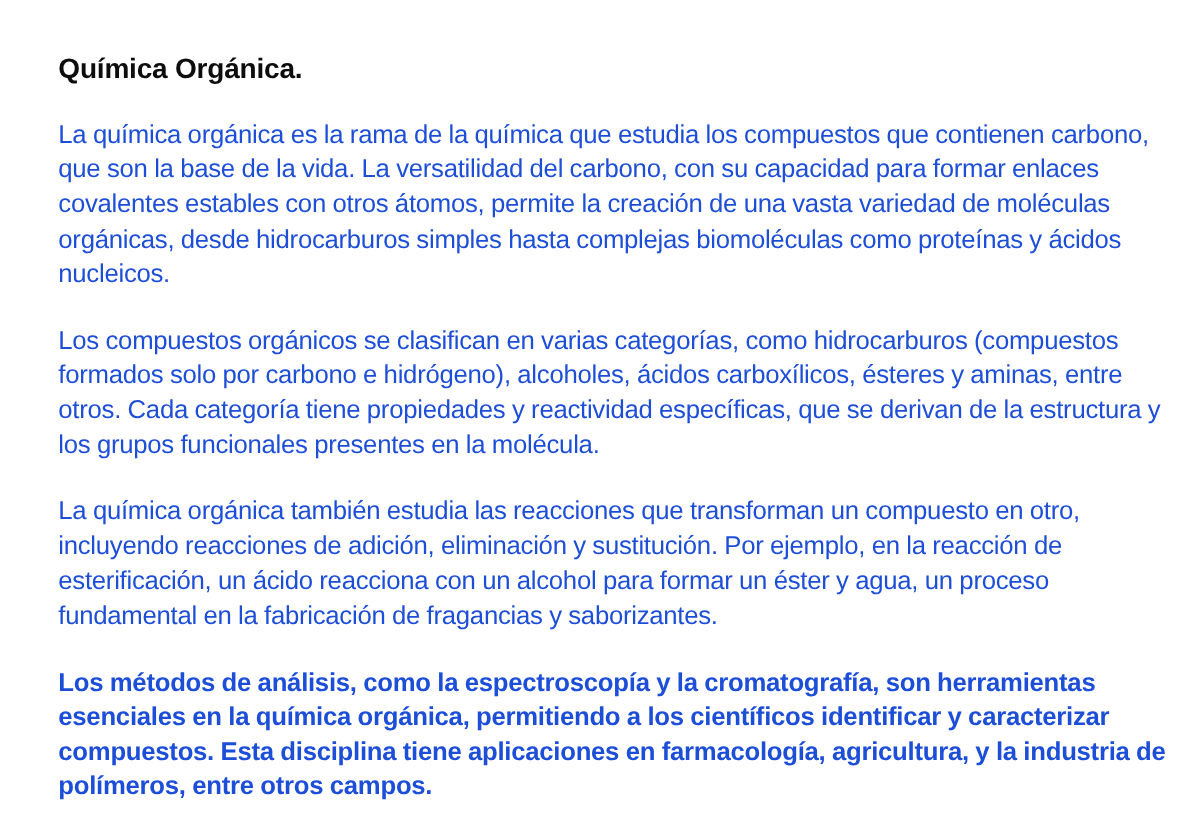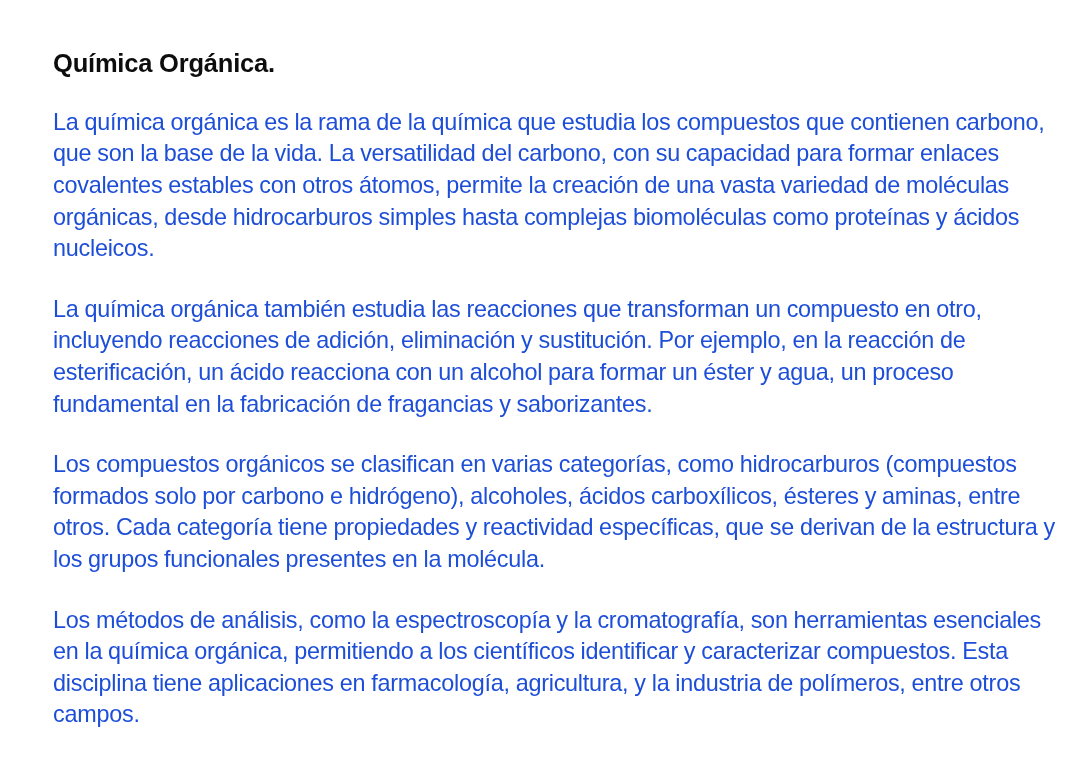--- a/index.html
+++ b/index.html
@@ -40,33 +40,34 @@
     font-weight: 400;
     line-height: 31.6px;
     letter-spacing: -0.25px;
     color: #1d4ed8;
     margin: 0 0 29px 0;
     max-width: 1008px;
     word-spacing: -0.3px;
   }
   .paragraph:last-child {
     margin-bottom: 0;
+    font-weight: bold;
   }
 </style>
 </head>
 <body>
 
 <div class="page">
 
   <h1 class="doc-title">Química Orgánica.</h1>
 
   <div class="body-block">
 
     <p class="paragraph">La química orgánica es la rama de la química que estudia los compuestos que contienen carbono, que son la base de la vida. La versatilidad del carbono, con su capacidad para formar enlaces covalentes estables con otros átomos, permite la creación de una vasta variedad de moléculas orgánicas, desde hidrocarburos simples hasta complejas biomoléculas como proteínas y ácidos nucleicos.</p>
 
+    <p class="paragraph">Los compuestos orgánicos se clasifican en varias categorías, como hidrocarburos (compuestos formados solo por carbono e hidrógeno), alcoholes, ácidos carboxílicos, ésteres y aminas, entre otros. Cada categoría tiene propiedades y reactividad específicas, que se derivan de la estructura y los grupos funcionales presentes en la molécula.</p>
+
     <p class="paragraph">La química orgánica también estudia las reacciones que transforman un compuesto en otro, incluyendo reacciones de adición, eliminación y sustitución. Por ejemplo, en la reacción de esterificación, un ácido reacciona con un alcohol para formar un éster y agua, un proceso fundamental en la fabricación de fragancias y saborizantes.</p>
-
-    <p class="paragraph">Los compuestos orgánicos se clasifican en varias categorías, como hidrocarburos (compuestos formados solo por carbono e hidrógeno), alcoholes, ácidos carboxílicos, ésteres y aminas, entre otros. Cada categoría tiene propiedades y reactividad específicas, que se derivan de la estructura y los grupos funcionales presentes en la molécula.</p>
 
     <p class="paragraph">Los métodos de análisis, como la espectroscopía y la cromatografía, son herramientas esenciales en la química orgánica, permitiendo a los científicos identificar y caracterizar compuestos. Esta disciplina tiene aplicaciones en farmacología, agricultura, y la industria de polímeros, entre otros campos.</p>
 
   </div>
 </div>
 
 </body></html>

